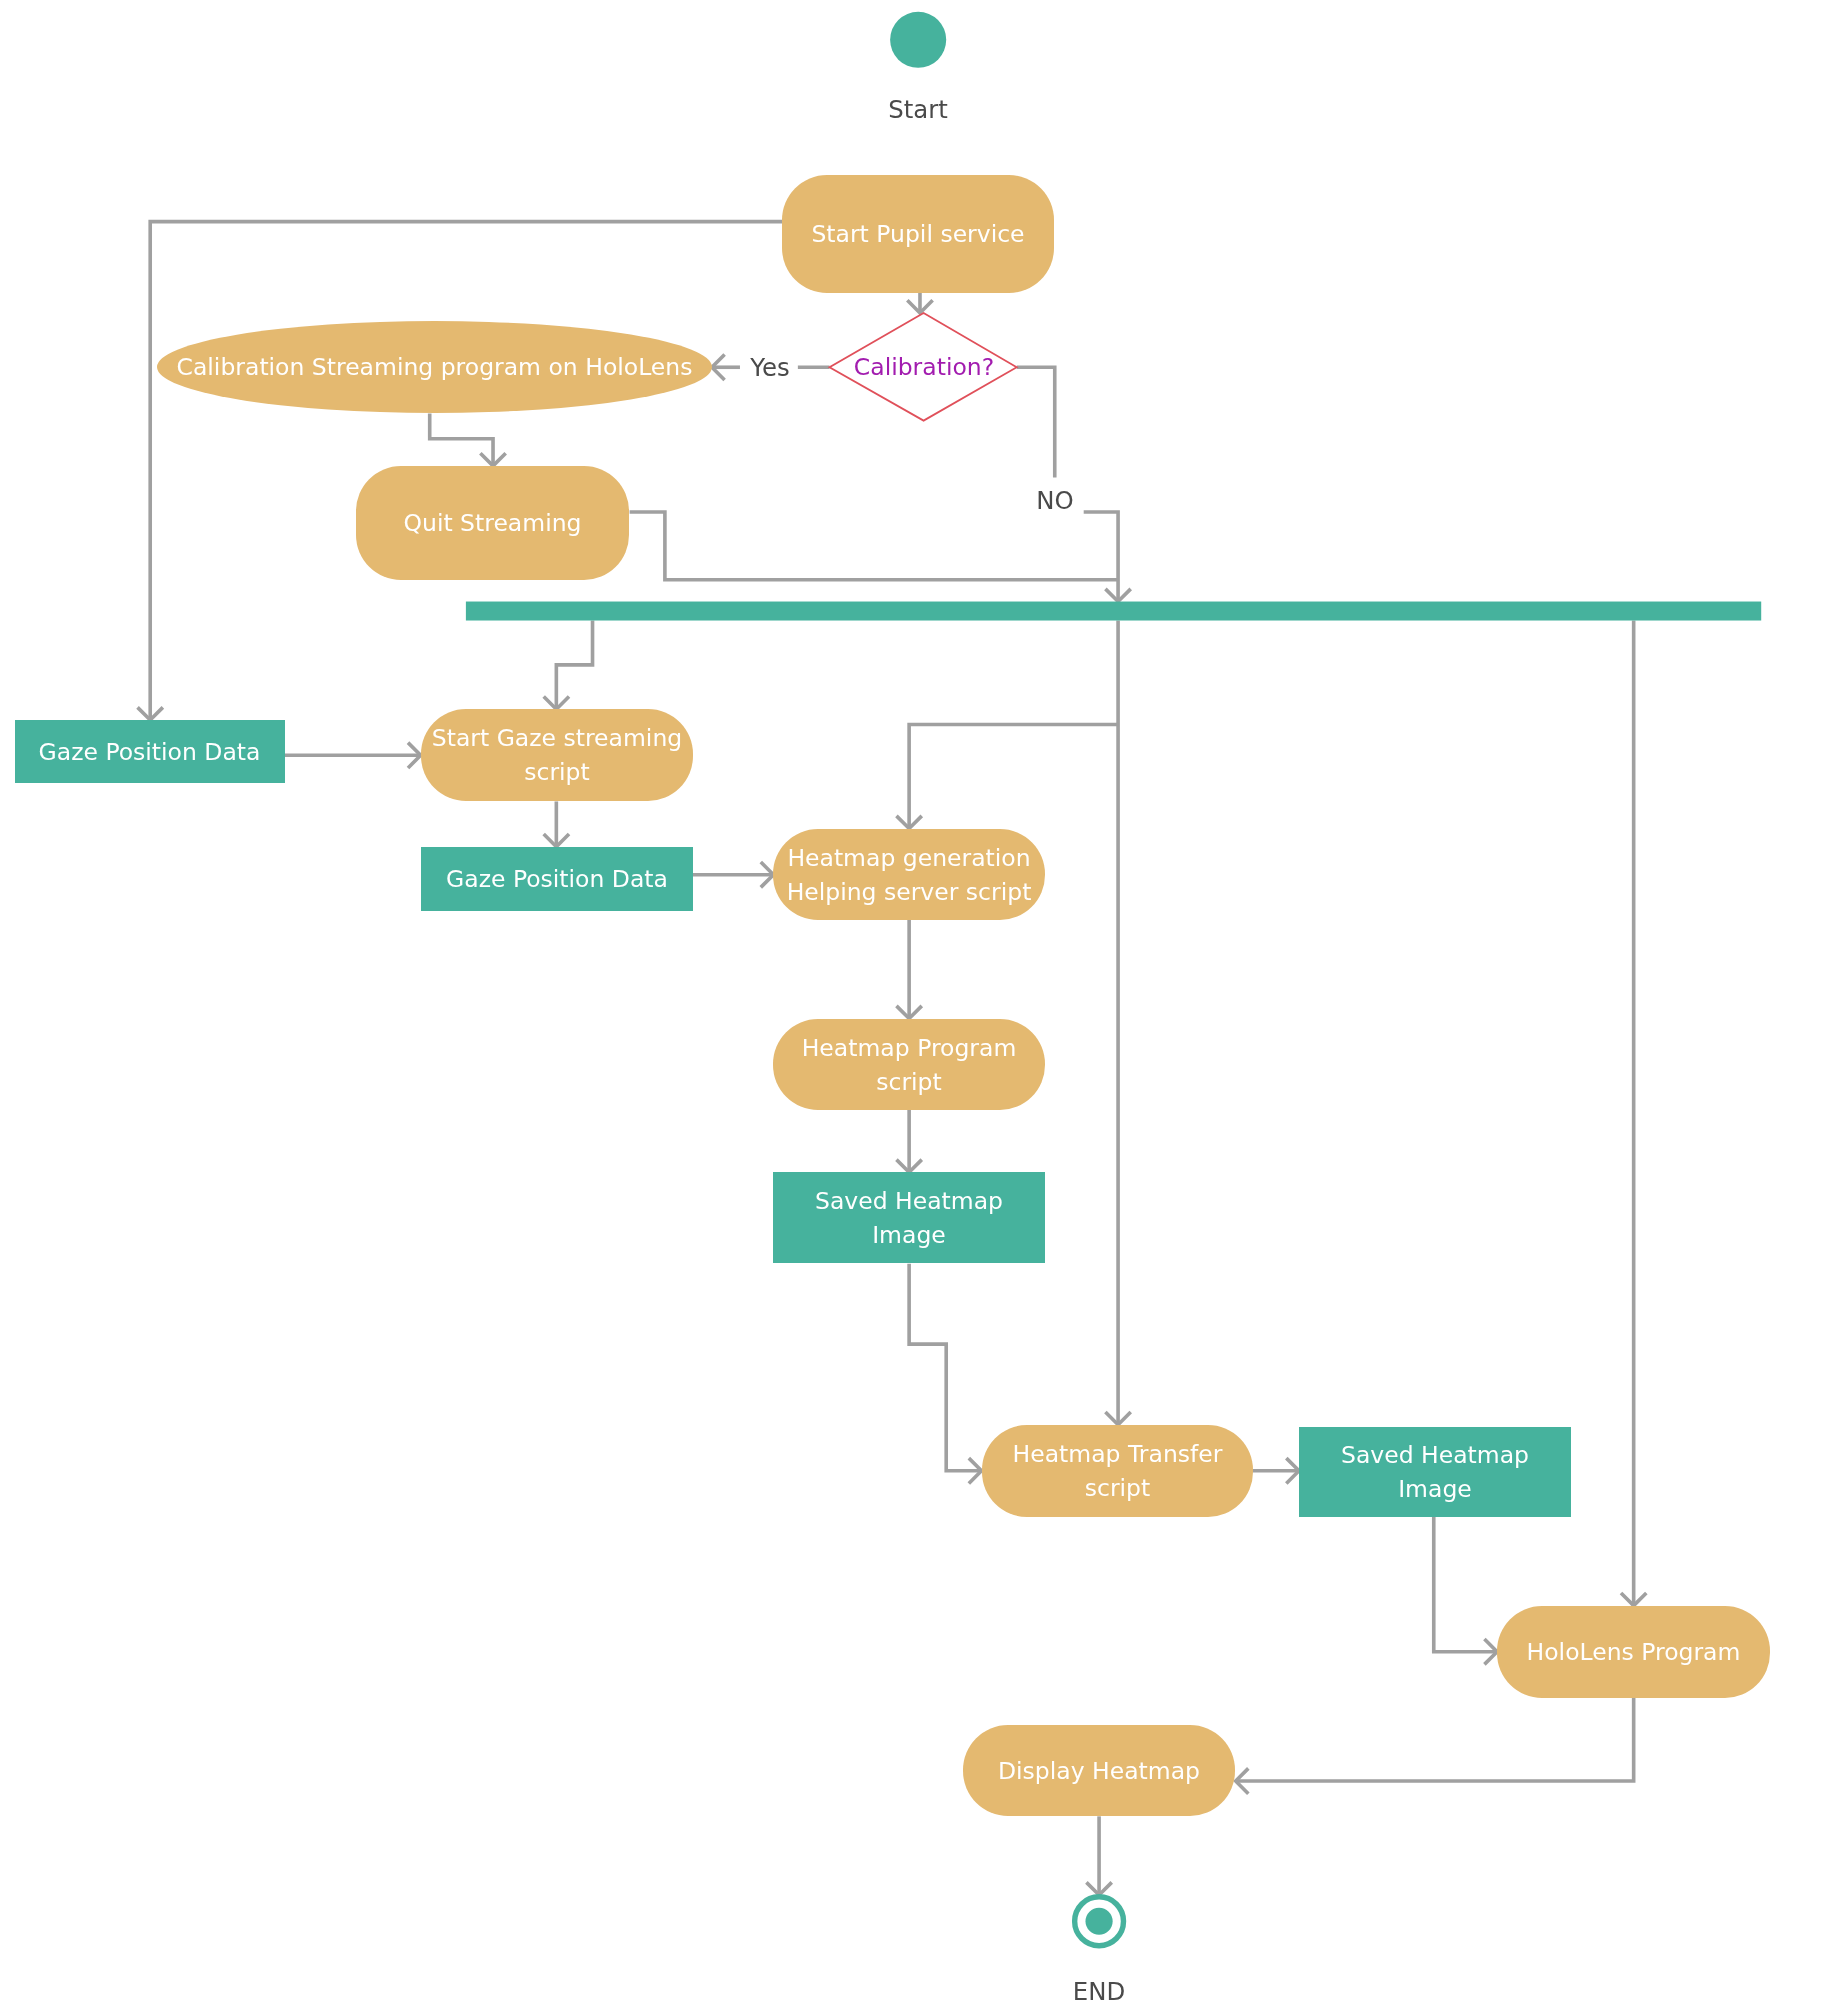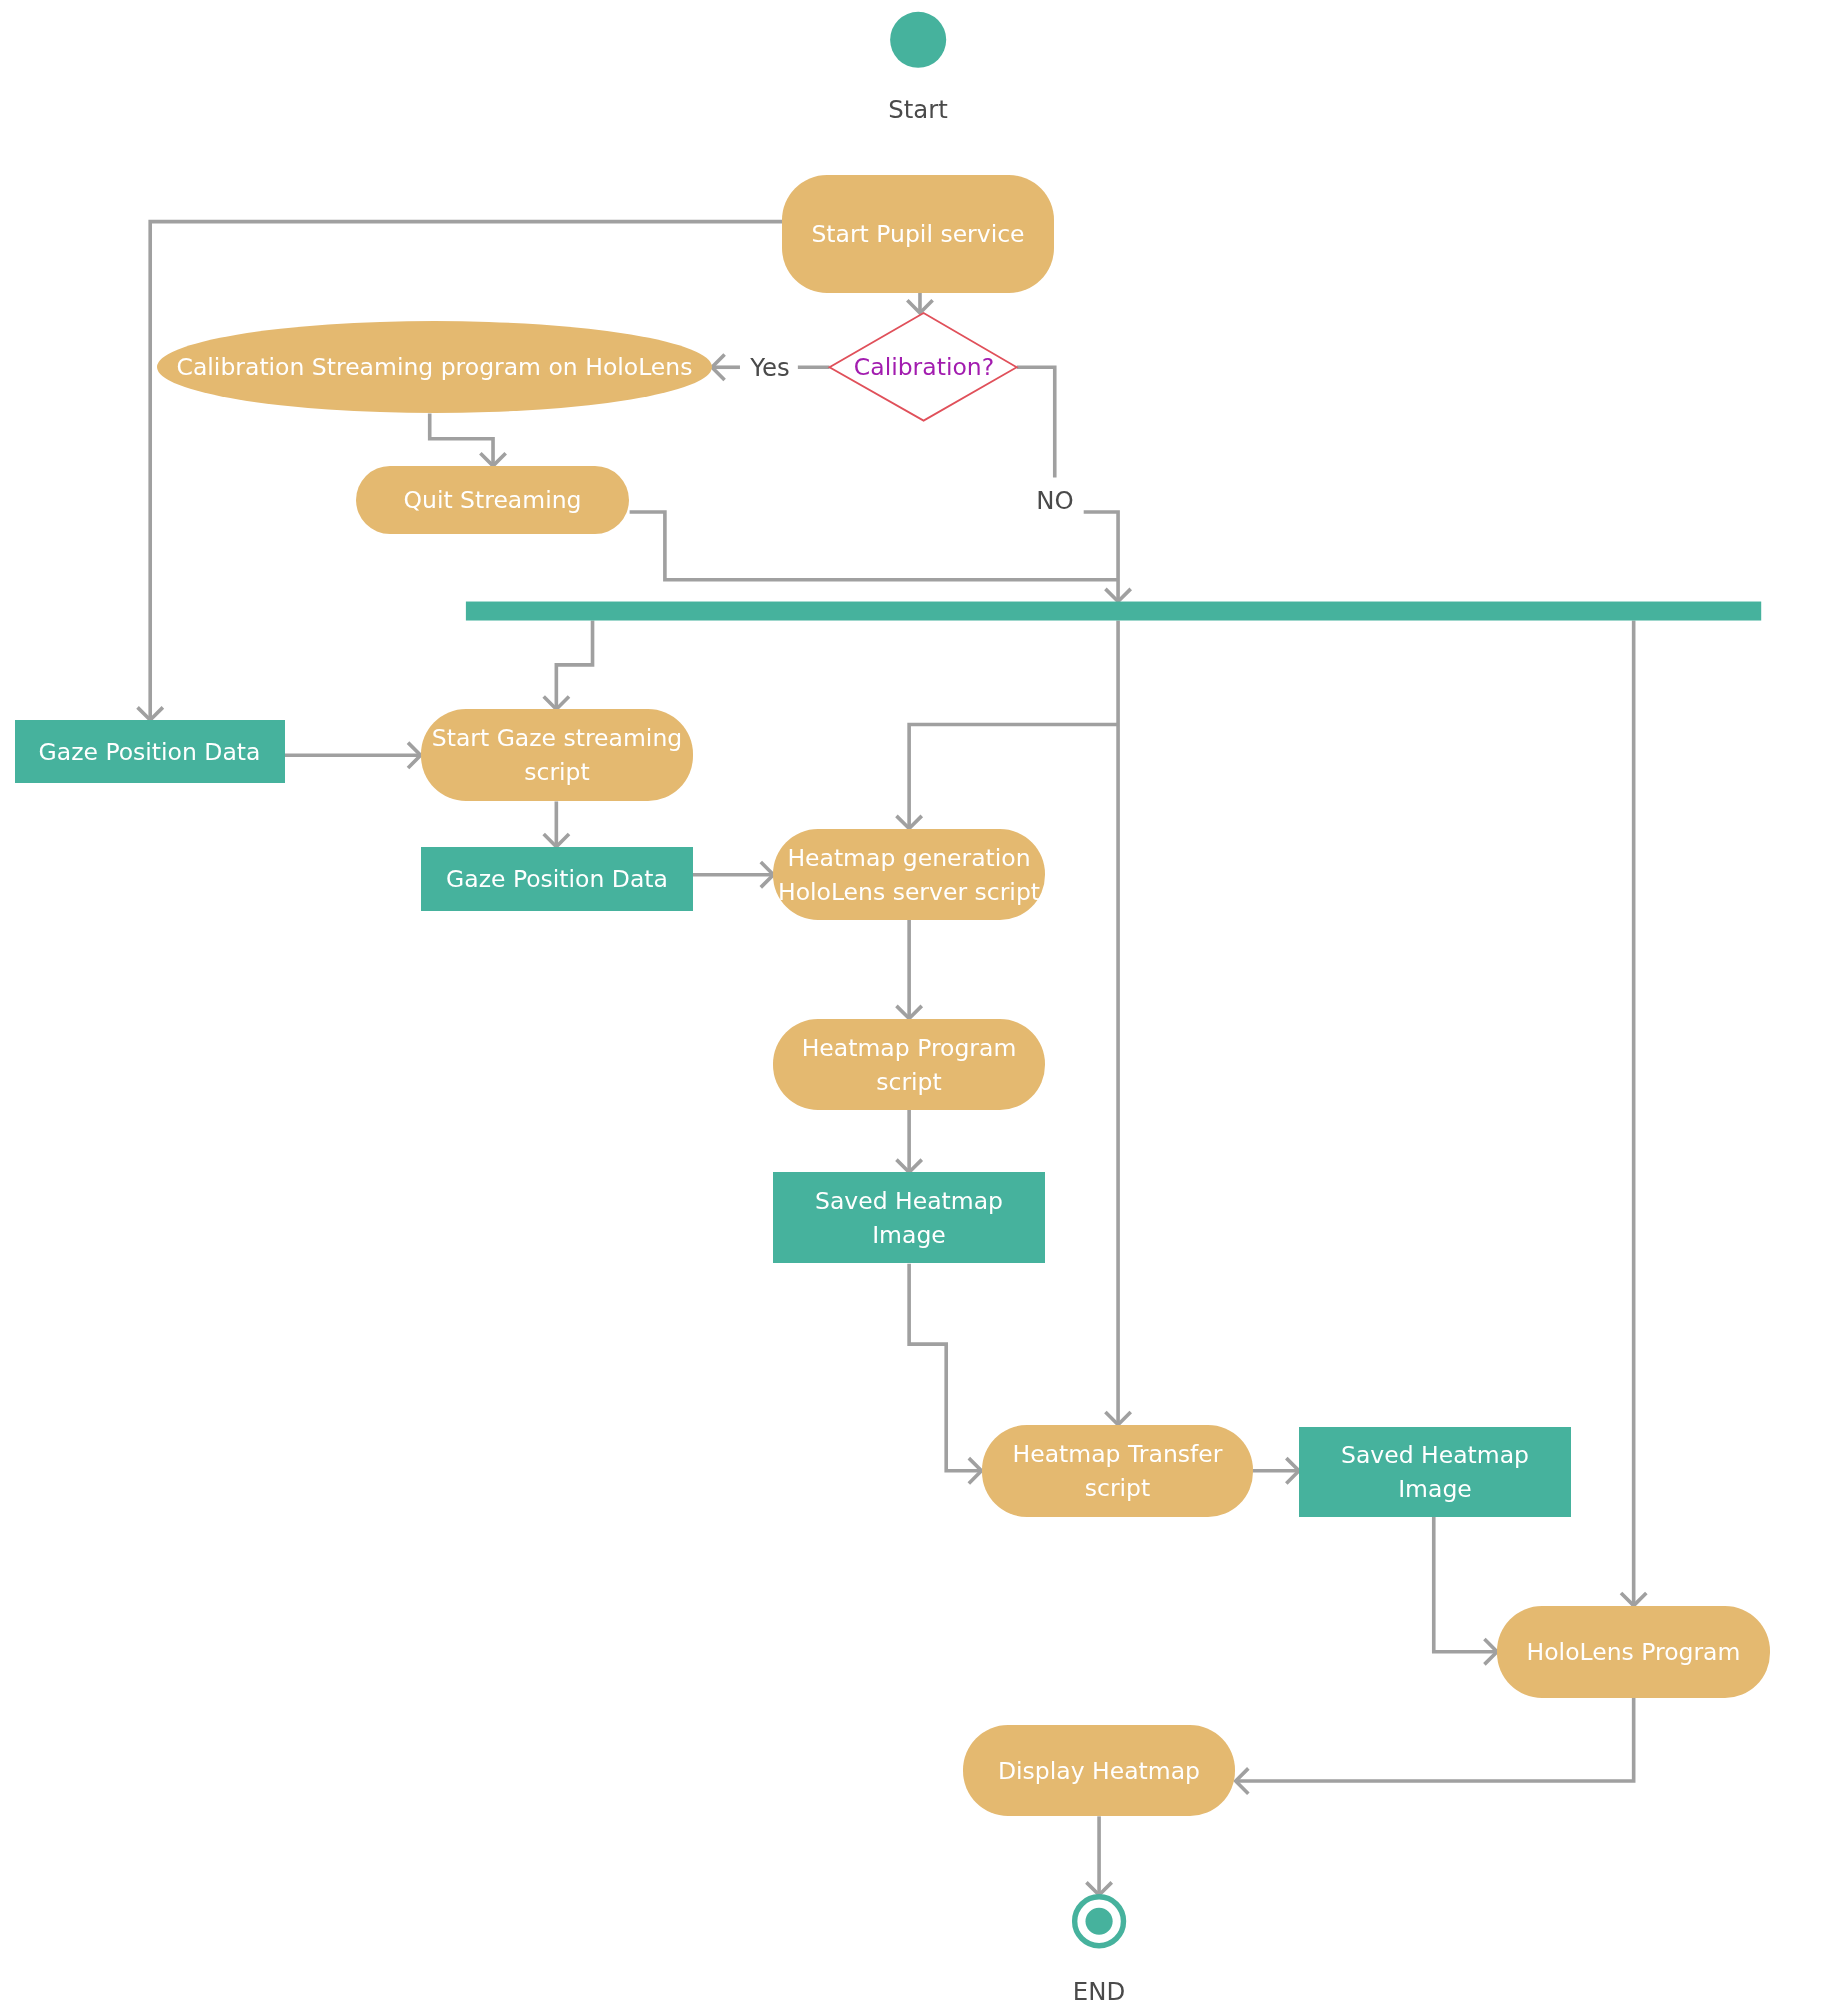--- a/index.html
+++ b/index.html
@@ -76,25 +76,25 @@
 </svg>
 
 <div class="label" style="left:918px; top:109px;">Start</div>
 <div class="diamond-text" style="left:924px; top:367px;">Calibration?</div>
 <div class="label" style="left:770px; top:367px;">Yes</div>
 <div class="label" style="left:1055px; top:500px;">NO</div>
 <div class="label" style="left:1099px; top:1991px;text-align:center;">END</div>
 
 <div class="node action" style="left:782px; top:175px; width:272px; height:118px;">Start Pupil service</div>
 <div class="node action wide" style="left:157px; top:321px; width:555px; height:92px;">Calibration Streaming program on HoloLens</div>
-<div class="node action" style="left:356px; top:466px; width:273px; height:68px;">Quit Streaming</div>
+<div class="node action" style="left:356px; top:466px; width:273px; height:114px;">Quit Streaming</div>
 <div class="node action" style="left:421px; top:709px; width:272px; height:92px;">Start Gaze streaming
 script</div>
 <div class="node action" style="left:773px; top:829px; width:272px; height:91px;">Heatmap generation
-HoloLens server script</div>
+Helping server script</div>
 <div class="node action" style="left:773px; top:1019px; width:272px; height:91px;">Heatmap Program
 script</div>
 <div class="node action" style="left:982px; top:1425px; width:271px; height:92px;">Heatmap Transfer
 script</div>
 <div class="node action" style="left:1497px; top:1606px; width:273px; height:92px;">HoloLens Program</div>
 <div class="node action" style="left:963px; top:1725px; width:272px; height:91px;">Display Heatmap</div>
 
 <div class="node object" style="left:14.5px; top:720px; width:270px; height:63px;">Gaze Position Data</div>
 <div class="node object" style="left:421px; top:847px; width:272px; height:64px;">Gaze Position Data</div>
 <div class="node object" style="left:773px; top:1172px; width:272px; height:91px;">Saved Heatmap

